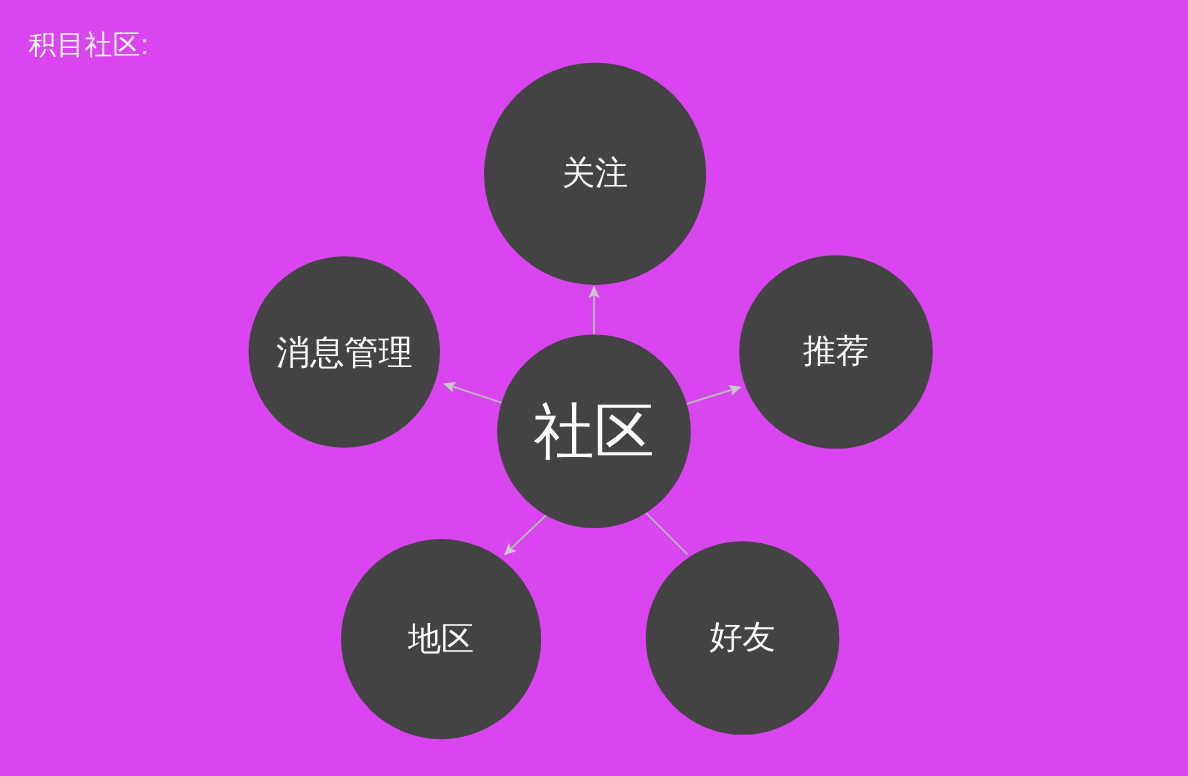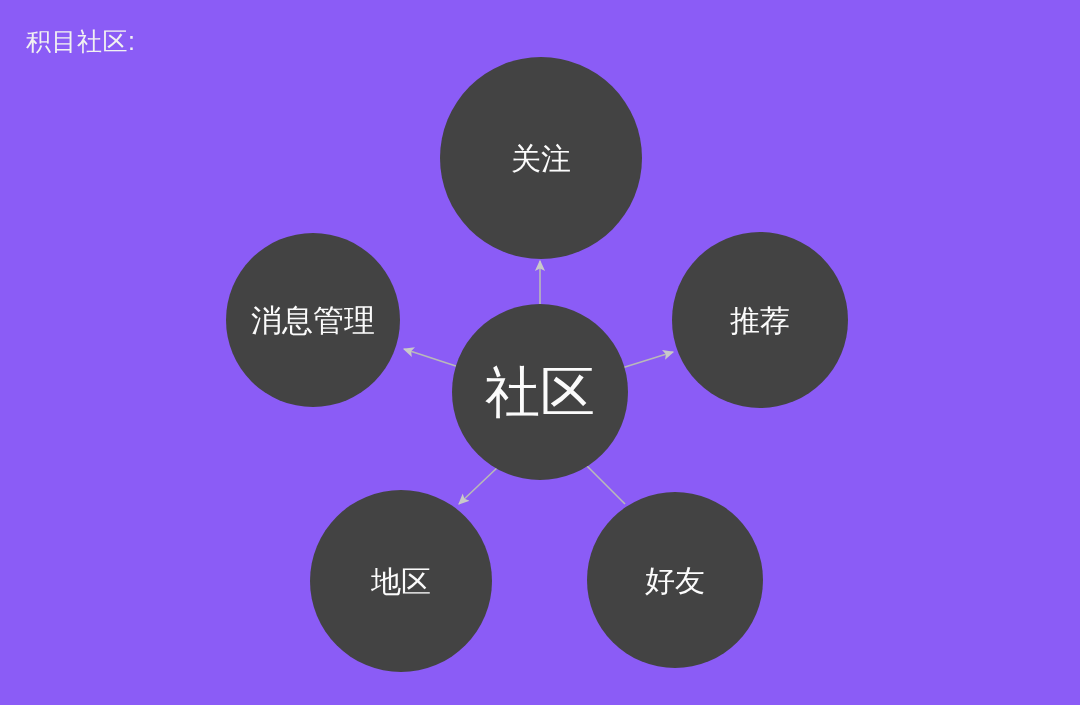--- a/index.html
+++ b/index.html
@@ -11,21 +11,21 @@
     width: 1080px;
     height: 705px;
     overflow: hidden;
     font-family: "Liberation Sans", "DejaVu Sans", sans-serif;
     -webkit-font-smoothing: antialiased;
   }
   #canvas {
     position: relative;
     width: 1080px;
     height: 705px;
-    background: #8b5cf6;
+    background: #d946ef;
   }
   #page-title {
     position: absolute;
     left: 26px;
     top: 26px;
     color: #f2f2f2;
     font-size: 25px;
     line-height: 30px;
     letter-spacing: 0.5px;
     white-space: nowrap;

